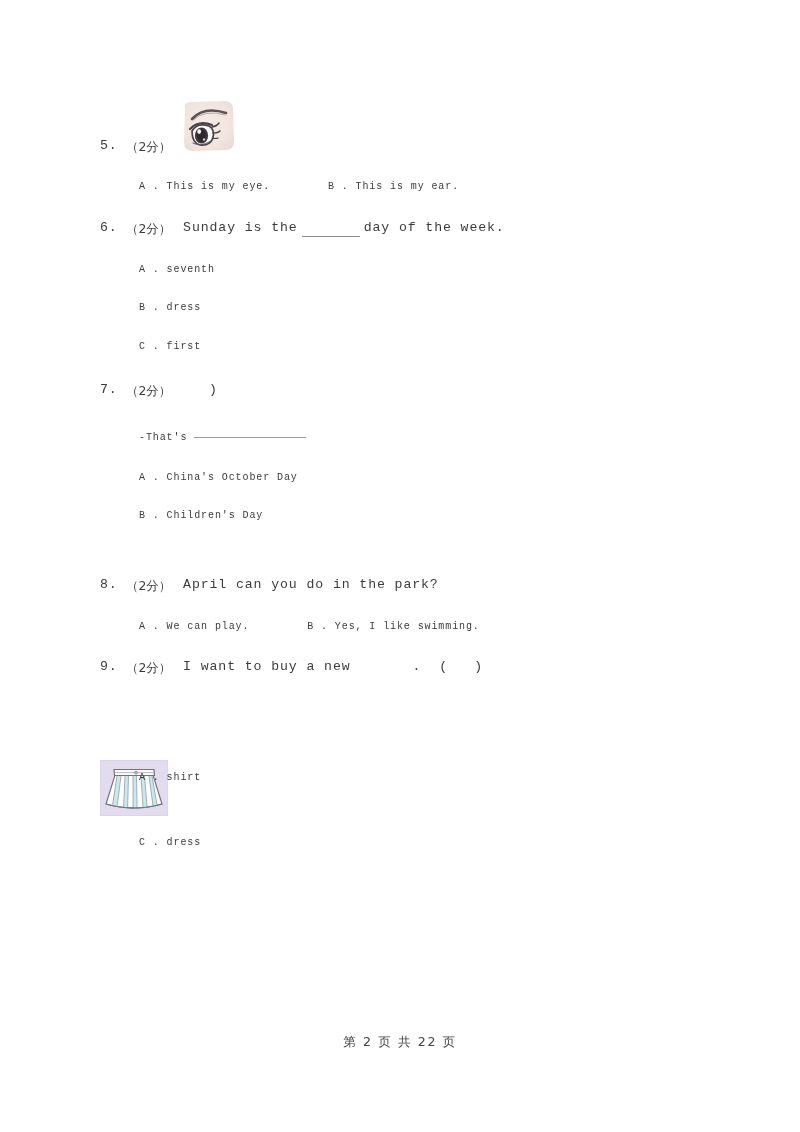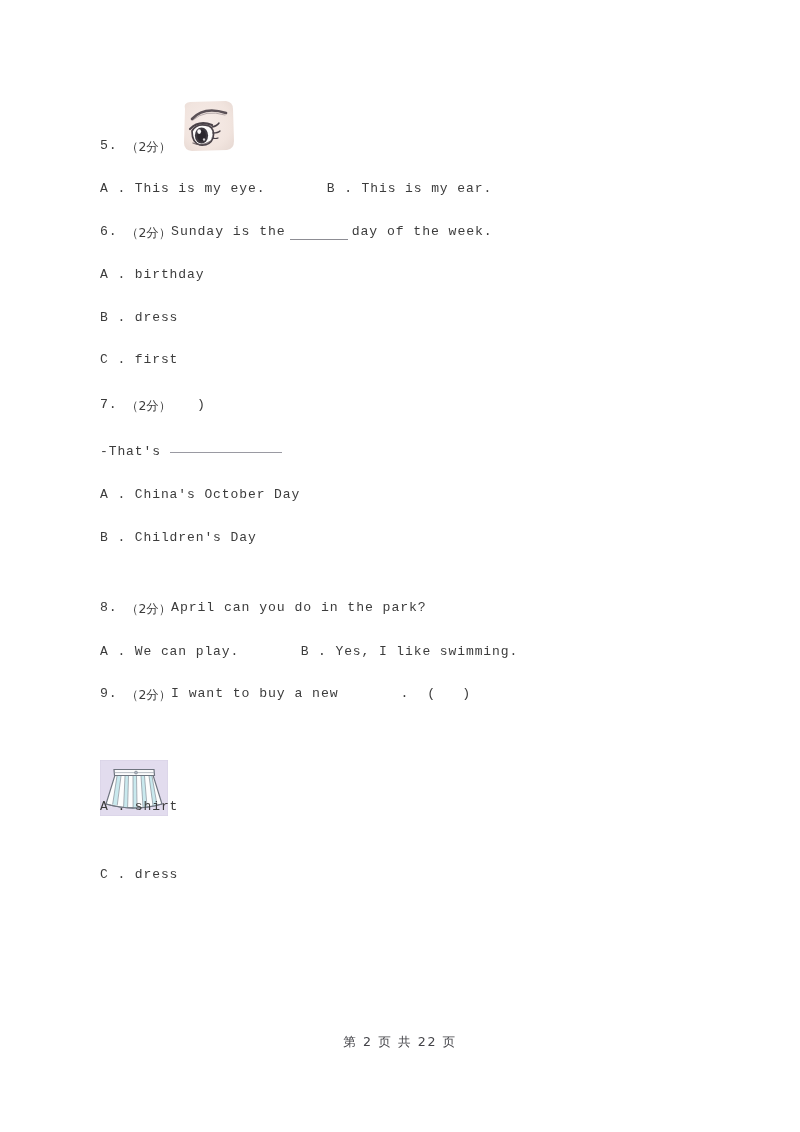--- a/index.html
+++ b/index.html
@@ -50,28 +50,29 @@
   .q-num {
     display: inline-block;
     min-width: 26px;
   }
 
   .q-score {
     display: inline-block;
     font-family: "DejaVu Sans", sans-serif;
     font-size: 12.4px;
     letter-spacing: 0;
-    margin-right: 0;
+    margin-right: 12px;
   }
 
   .opt-row {
-    font-size: 13px;
+    font-size: 10px;
     line-height: 1.25;
     letter-spacing: 0.9px;
     white-space: nowrap;
+    margin-left: 39px;
   }
 
   .opt-label {
     display: inline-block;
   }
 
   .opt-gap {
     display: inline-block;
     width: 44px;
   }
@@ -233,21 +234,21 @@
       <div class="q-stem">
         <span class="q-num">6.</span>
         <span class="q-score">（2分）</span>
         <span>Sunday is the</span>
         <span class="blank-inline"></span>
         <span>day of the week.</span>
       </div>
       <div style="height:27px;"></div>
       <div class="opt-row">
         <span class="opt-label">A .</span>
-        <span>birthday</span>
+        <span>seventh</span>
       </div>
       <div style="height:26px;"></div>
       <div class="opt-row">
         <span class="opt-label">B .</span>
         <span>dress</span>
       </div>
       <div style="height:26px;"></div>
       <div class="opt-row">
         <span class="opt-label">C .</span>
         <span>first</span>

